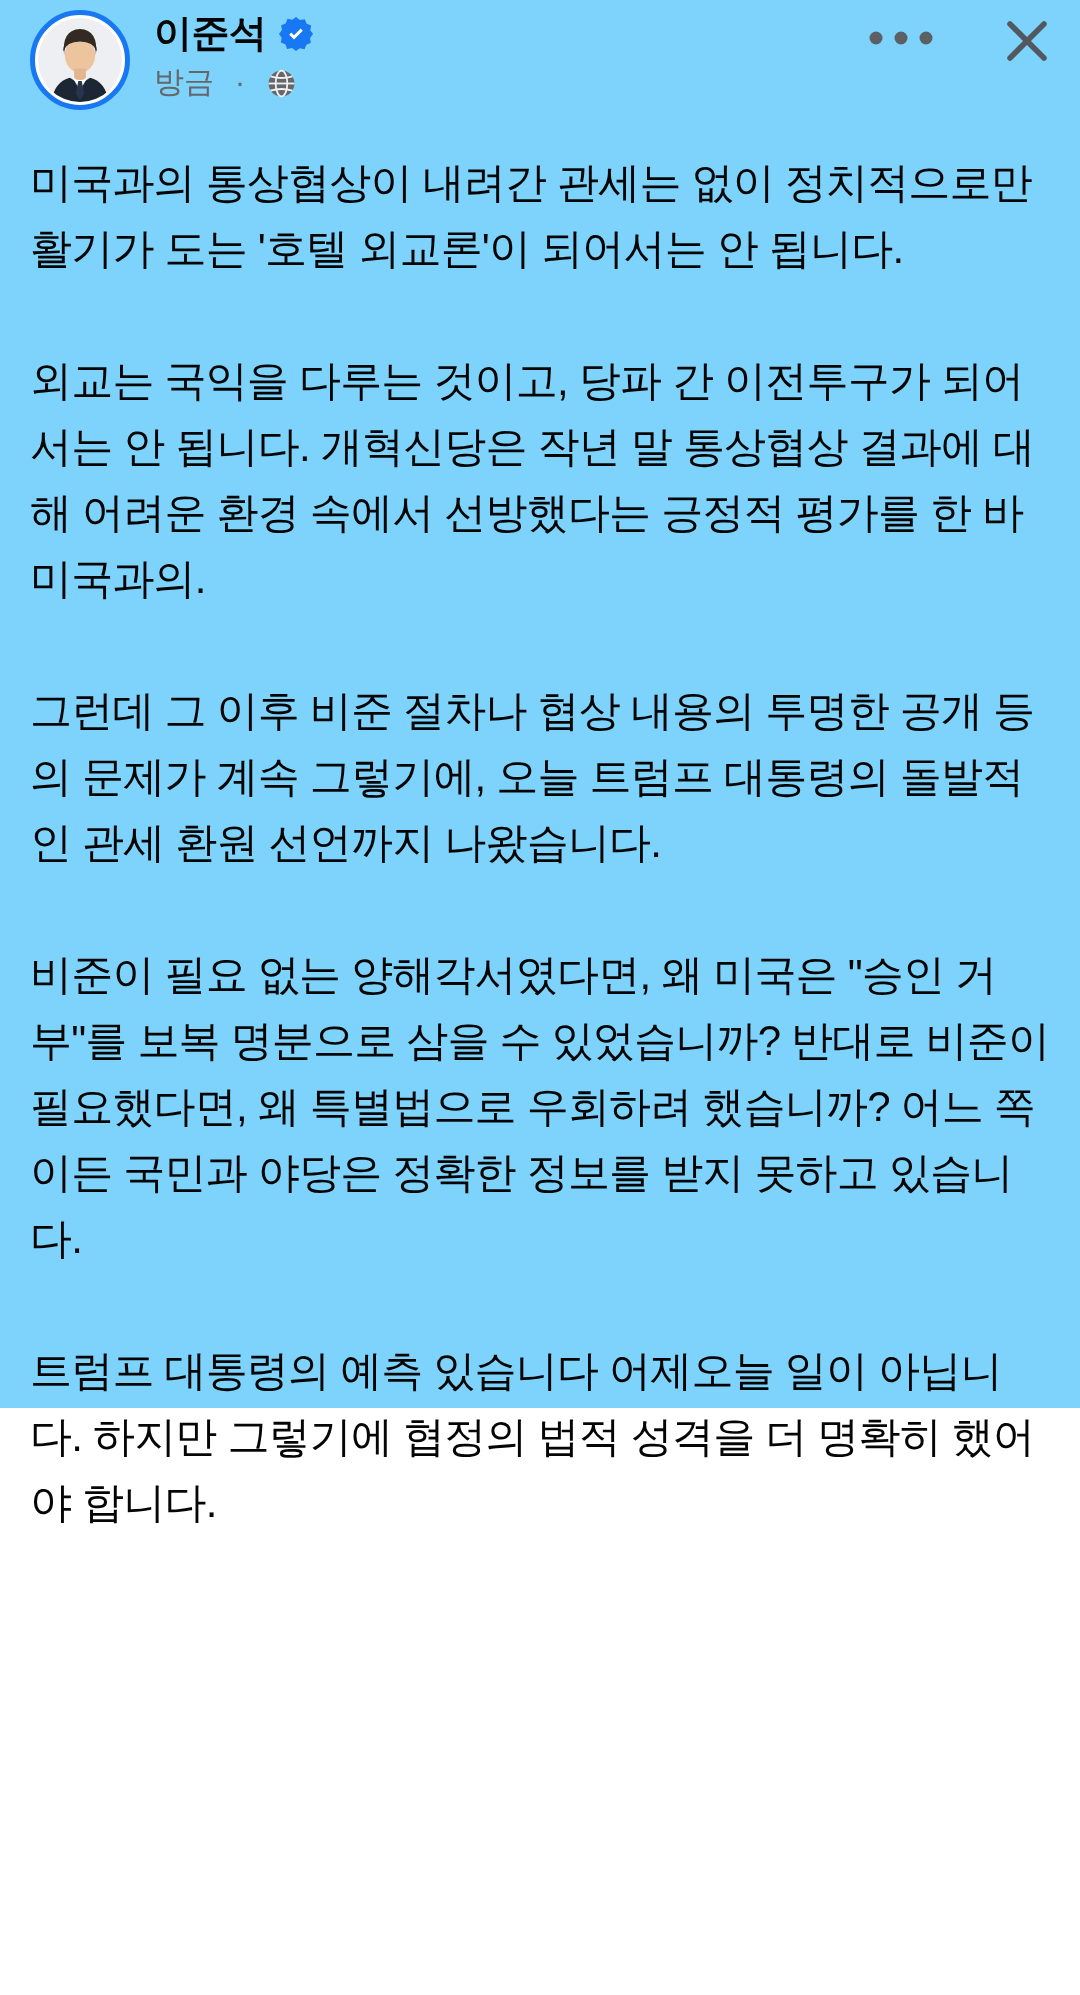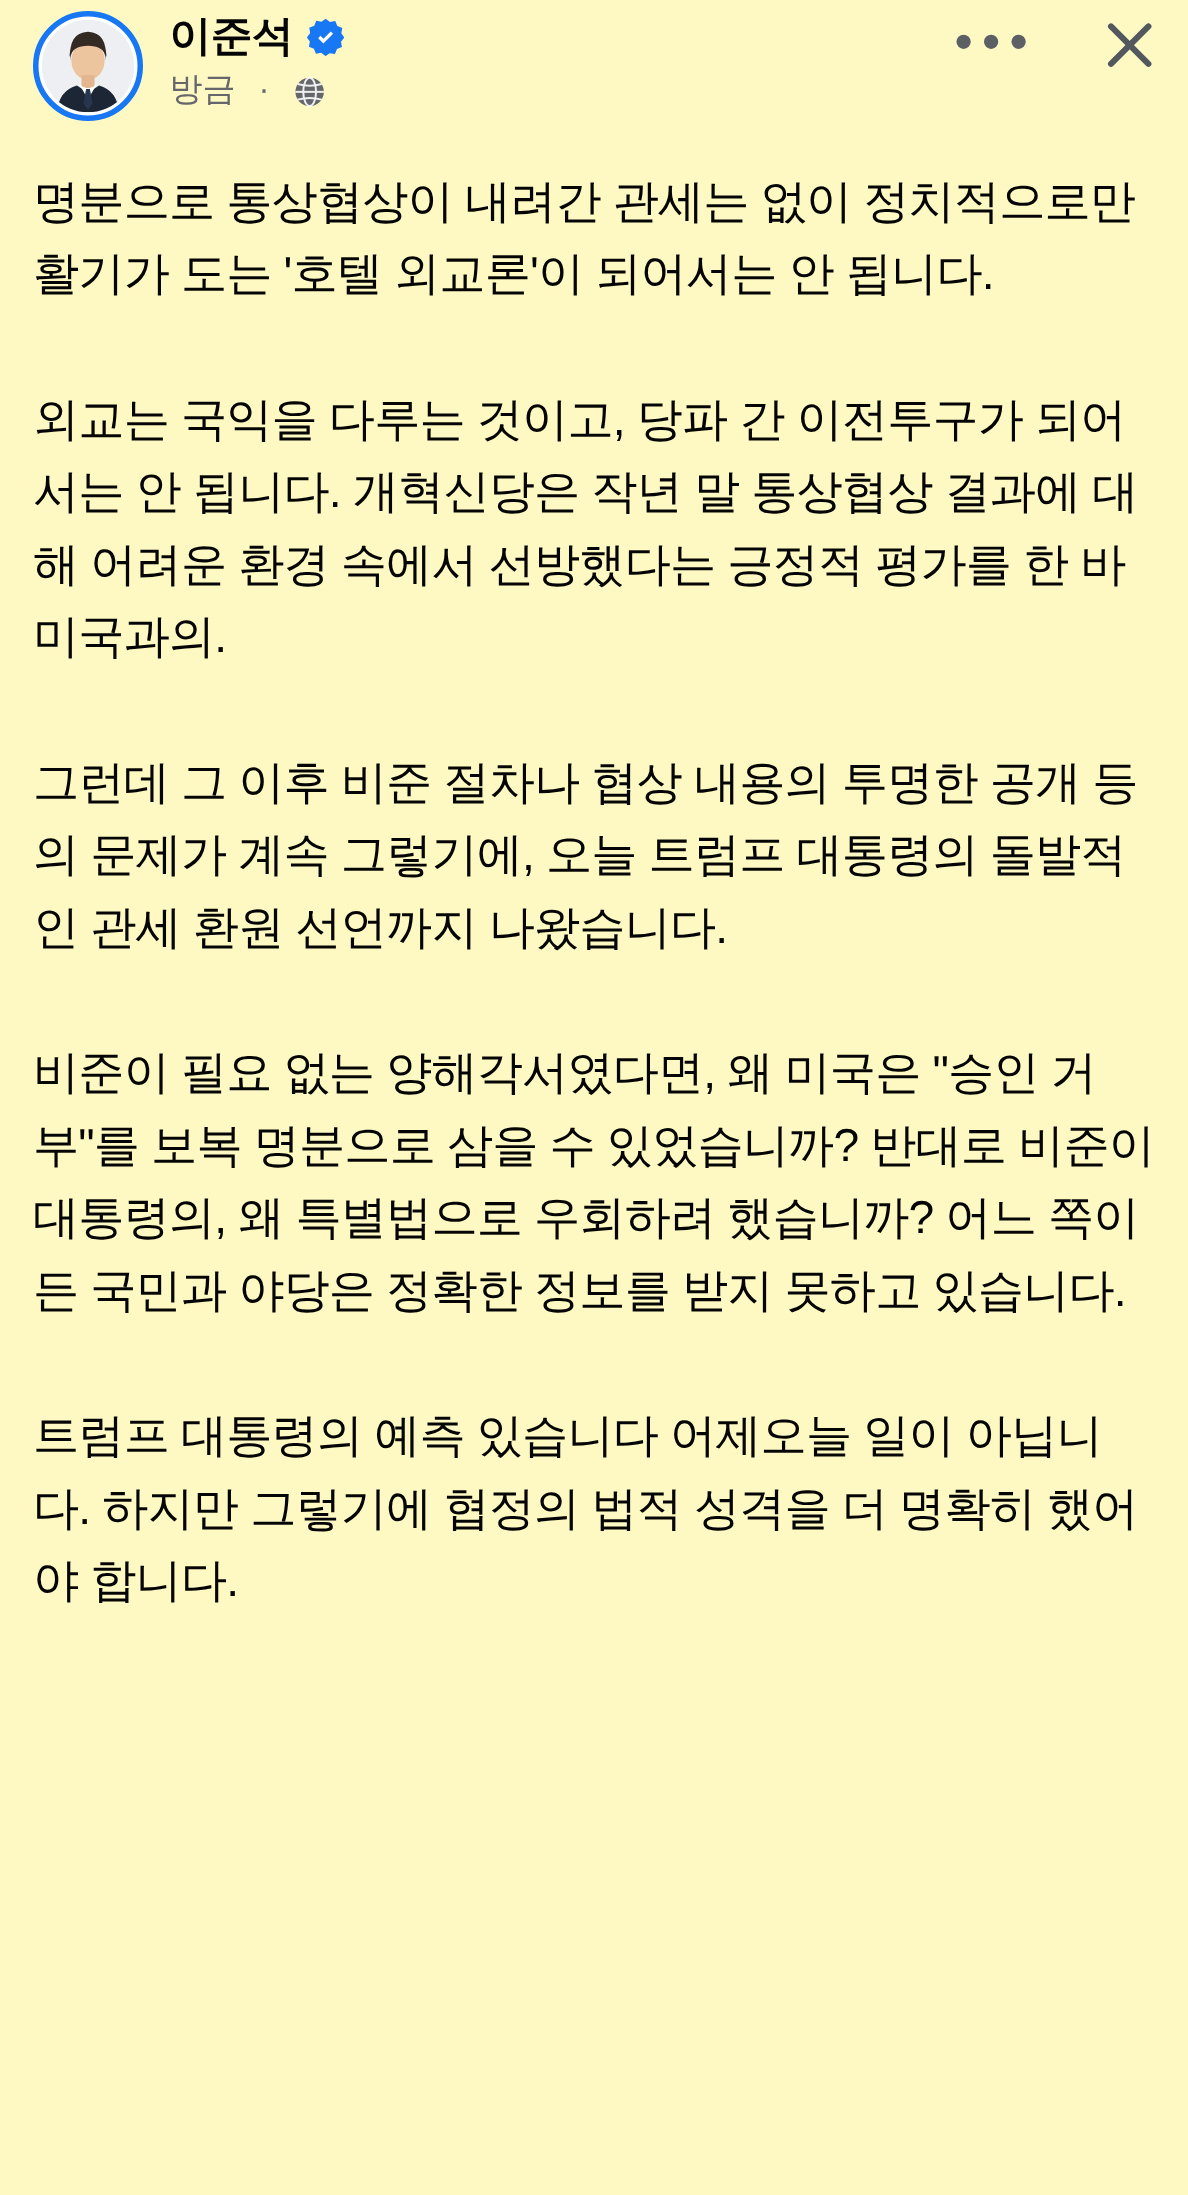--- a/index.html
+++ b/index.html
@@ -3,21 +3,21 @@
 <meta charset="utf-8">
 <style>
   * { box-sizing: border-box; }
   html, body { margin: 0; padding: 0; }
   body {
     width: 1080px; height: 1995px;
     background: #ffffff;
     font-family: "Liberation Sans", "DejaVu Sans", sans-serif;
     overflow: hidden;
   }
-  .post-card { width: 1080px; height: 1995px; position: relative; background:#fef9c3; }
+  .post-card { width: 1080px; height: 1408px; position: relative; background:#7dd3fc; }
 
   
   .header {
     display: flex;
     align-items: flex-start;
     padding: 6px 28px 0 30px;
   }
   .avatar-wrap {
     width: 100px; height: 100px;
     margin-top: 4px;
@@ -121,20 +121,20 @@
             <line x1="8" y1="8" x2="42" y2="42"></line>
             <line x1="42" y1="8" x2="8" y2="42"></line>
           </g>
         </svg>
       </button>
     </div>
 
   </div>
 
   <div class="post-body">
-    <p>명분으로 통상협상이 내려간 관세는 없이 정치적으로만 활기가 도는 '호텔 외교론'이 되어서는 안 됩니다.</p>
+    <p>미국과의 통상협상이 내려간 관세는 없이 정치적으로만 활기가 도는 '호텔 외교론'이 되어서는 안 됩니다.</p>
     <p>외교는 국익을 다루는 것이고, 당파 간 이전투구가 되어서는 안 됩니다. 개혁신당은 작년 말 통상협상 결과에 대해 어려운 환경 속에서 선방했다는 긍정적 평가를 한 바 미국과의.</p>
     <p>그런데 그 이후 비준 절차나 협상 내용의 투명한 공개 등의 문제가 계속 그렇기에, 오늘 트럼프 대통령의 돌발적인 관세 환원 선언까지 나왔습니다.</p>
-    <p>비준이 필요 없는 양해각서였다면, 왜 미국은 "승인 거부"를 보복 명분으로 삼을 수 있었습니까? 반대로 비준이 대통령의, 왜 특별법으로 우회하려 했습니까? 어느 쪽이든 국민과 야당은 정확한 정보를 받지 못하고 있습니다.</p>
+    <p>비준이 필요 없는 양해각서였다면, 왜 미국은 "승인 거부"를 보복 명분으로 삼을 수 있었습니까? 반대로 비준이 필요했다면, 왜 특별법으로 우회하려 했습니까? 어느 쪽이든 국민과 야당은 정확한 정보를 받지 못하고 있습니다.</p>
     <p>트럼프 대통령의 예측 있습니다 어제오늘 일이 아닙니다. 하지만 그렇기에 협정의 법적 성격을 더 명확히 했어야 합니다.</p>
   </div>
 
 </div>
 
 </body></html>

